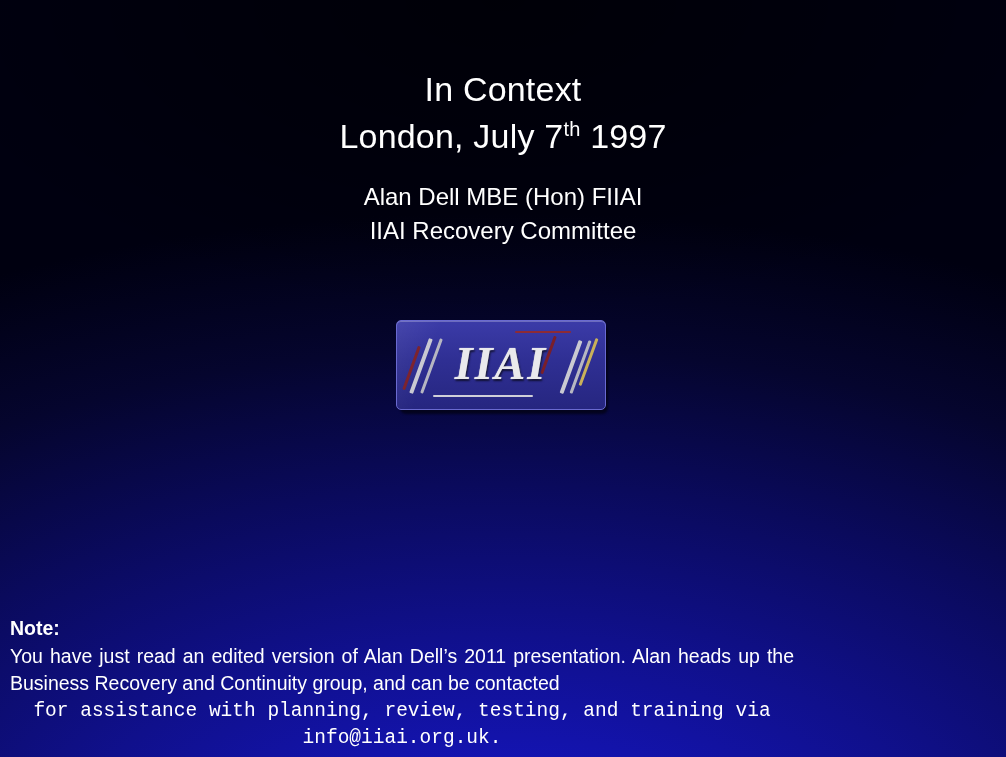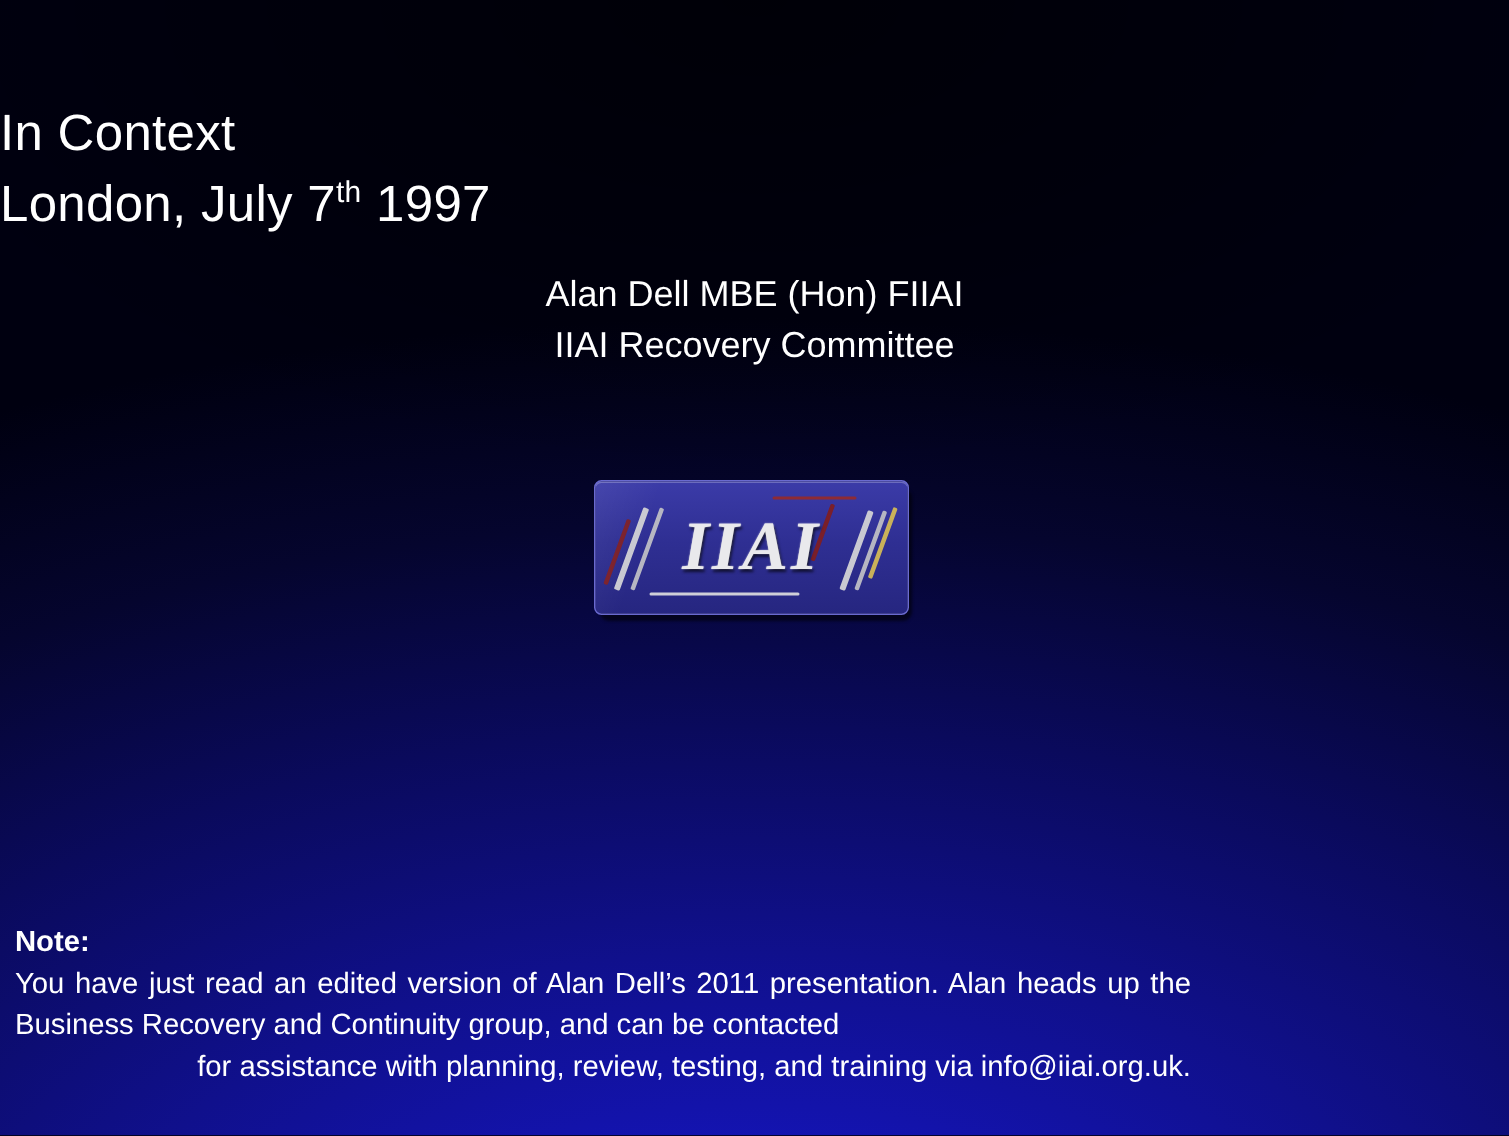--- a/index.html
+++ b/index.html
@@ -26,20 +26,21 @@
     inset: 0;
     background: radial-gradient(ellipse 80% 55% at 50% 0%, rgba(0,0,0,0.55) 0%, rgba(0,0,0,0.25) 45%, rgba(0,0,0,0) 75%);
     pointer-events: none;
   }
 
   .title-block {
     position: absolute;
     top: 66px;
     left: 0;
     width: 100%;
+    text-align: center;
     color: #ffffff;
     font-size: 34px;
     line-height: 47px;
     letter-spacing: 0.2px;
   }
   .title-block sup {
     font-size: 20px;
     vertical-align: super;
     line-height: 0;
   }
@@ -139,21 +140,22 @@
   .note-label {
     font-weight: bold;
     display: block;
     text-align: left;
   }
   .note-body {
     display: block;
   }
   .note-body .lastline {
     display: block;
-    text-align: right;
+    text-align: center;
+    font-family: Liberation Mono, monospace;
   }
 
   .footer {
     position: absolute;
     right: 6px;
     bottom: 8px;
     color: #ffffff;
     font-size: 16px;
     font-style: italic;
     font-weight: bold;

